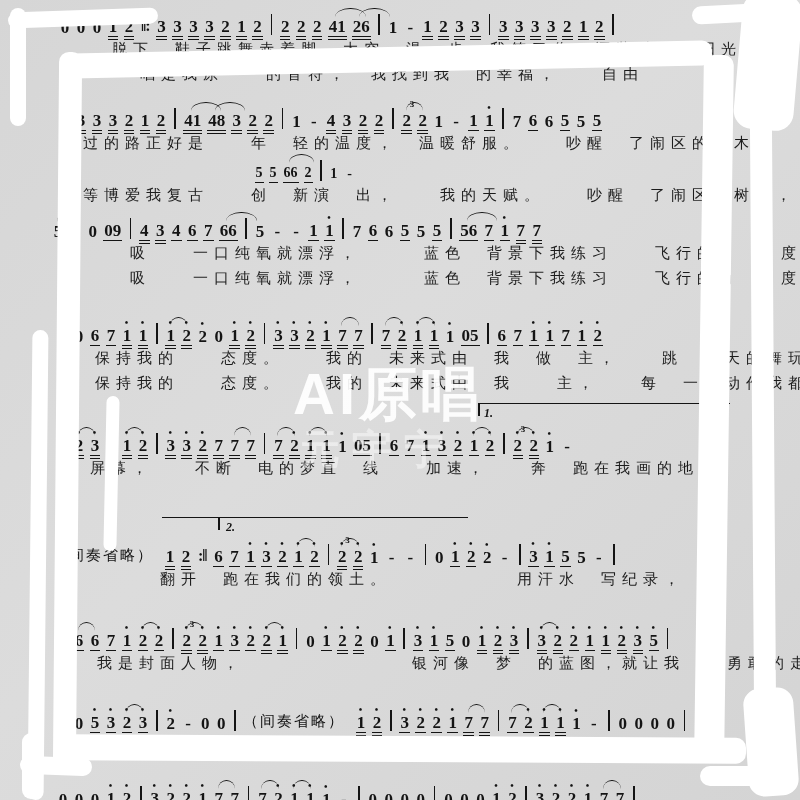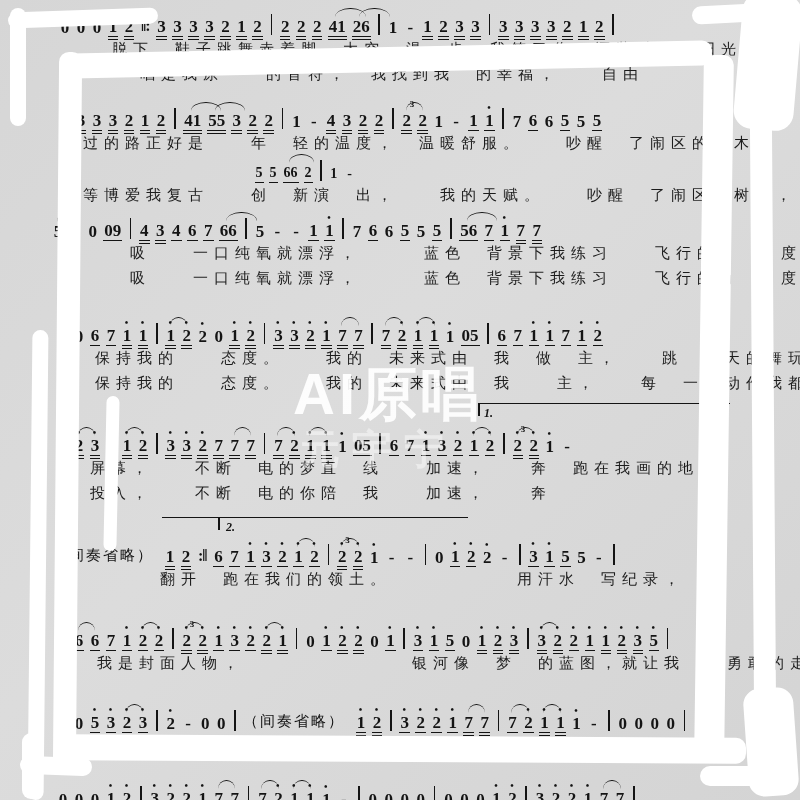--- a/index.html
+++ b/index.html
@@ -232,21 +232,21 @@
             <span class="dt"></span>
             <span class="ch">2</span>
           </span>
           <span class="bar"></span>
           <span class="tk arc u2">
             <span class="dt"></span>
             <span class="ch">41</span>
           </span>
           <span class="tk arc u2">
             <span class="dt"></span>
-            <span class="ch">55</span>
+            <span class="ch">48</span>
           </span>
           <span class="tk u2">
             <span class="dt"></span>
             <span class="ch">3</span>
           </span>
           <span class="tk u2">
             <span class="dt"></span>
             <span class="ch">2</span>
           </span>
           <span class="tk u2">
@@ -724,21 +724,20 @@
           <span class="tk">
             <span class="dt">•</span>
             <span class="ch">1</span>
           </span>
           <span class="tk dash">
             <span class="dt"></span>
             <span class="ch">-</span>
           </span>
         </div>
         <div class="lyr" style="padding-left: 90px;">屏幕，　　不断　电的梦直　线　　加速，　　奔　跑在我画的地图。</div>
-        <div class="lyr" style="padding-left: 90px;">投入，　　不断　电的你陪　我　　加速，　　奔</div>
       </div>
       <div class="row">
         <div class="nts" style="padding-left: 50px;">
           <span class="lab">（间奏省略）</span>
           <span class="tk u2">
             <span class="dt"></span>
             <span class="ch">1</span>
           </span>
           <span class="tk u2">
             <span class="dt"></span>

